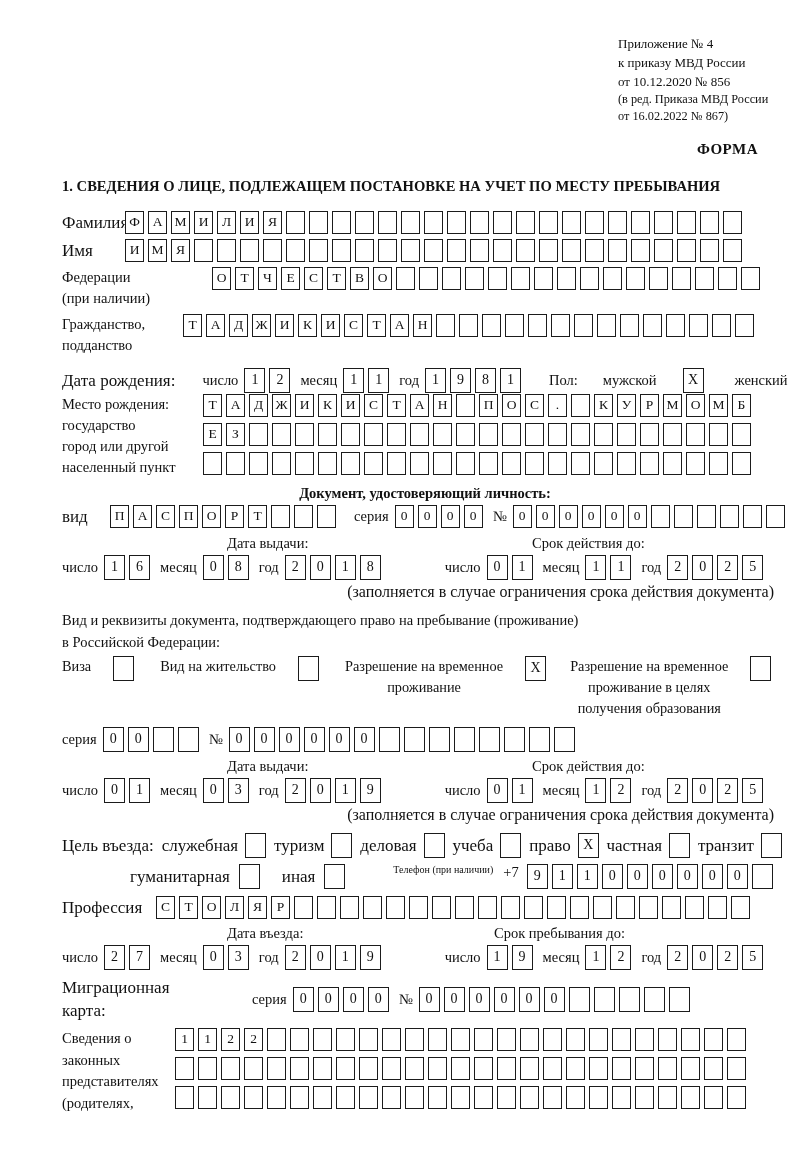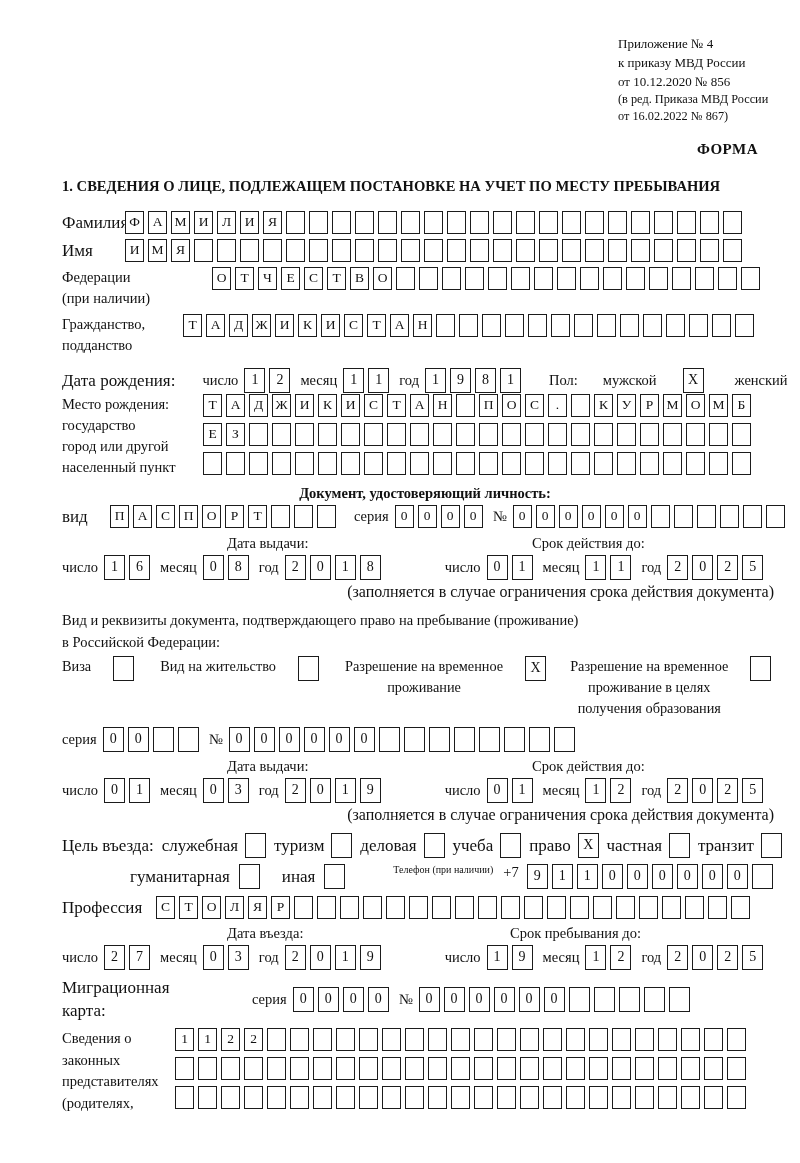--- a/index.html
+++ b/index.html
@@ -657,21 +657,21 @@
         <span class="cell"></span>
         <span class="cell"></span>
         <span class="cell"></span>
         <span class="cell"></span>
       </span>
   </div>
 
   <div class="datesec">
     <div class="dshead">
       <span class="h1">Дата въезда:</span>
-      <span class="h2" style="left:448px">Срок пребывания до:</span>
+      <span class="h2" style="left:432px">Срок пребывания до:</span>
     </div>
     <div class="drow">
       <span class="g1" style="display:inline-flex;align-items:center">
           <span class="dword">число</span>
           <span class="cells big">
             <span class="cell">2</span>
             <span class="cell">7</span>
           </span>
           <span class="dword">месяц</span>
           <span class="cells big">

